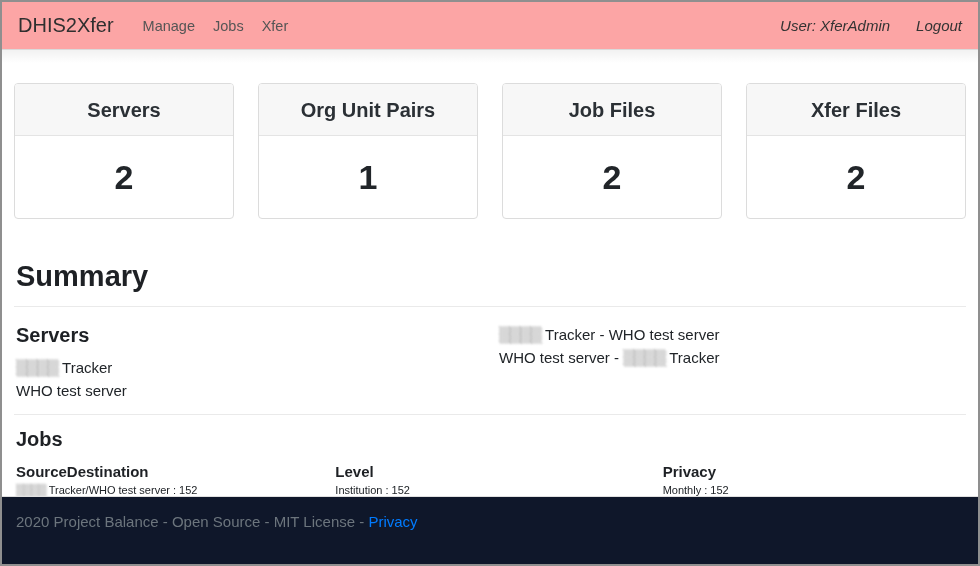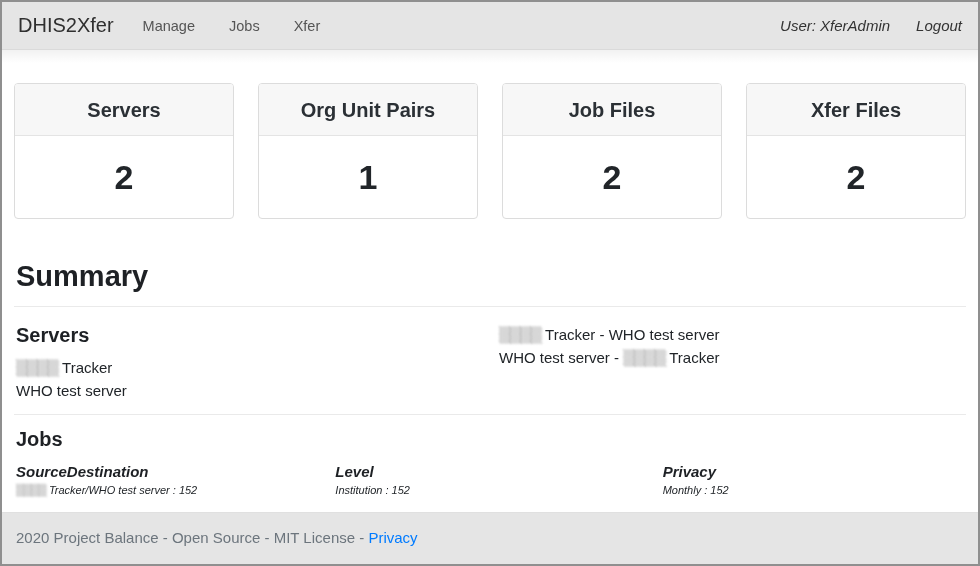--- a/index.html
+++ b/index.html
@@ -11,29 +11,29 @@
     font-family:"Liberation Sans", sans-serif;
     color:#212529;
     position:relative;
     overflow:hidden;
   }
 
   
   .navbar {
     height:47px; border-bottom:1px solid #e7e7e7;
     display:flex; align-items:center;
-    padding:0 16px; background:#e5e5e5; position:relative;
+    padding:0 16px; background:#fca5a5; position:relative;
   }
   .navbar::after {
     content:""; position:absolute; top:100%; left:0; right:0; height:14px;
     background:linear-gradient(rgba(0,0,0,0.06), rgba(0,0,0,0));
     pointer-events:none;
   }
   .brand { font-size:20px; color:#2f2f2f; text-decoration:none; margin-right:20px; }
-  .nav-links { display:flex; align-items:center;gap:16px; }
+  .nav-links { display:flex; align-items:center; }
   .nav-link { font-size:14.5px; color:#555; text-decoration:none; padding:0 9px; cursor:pointer; }
   .nav-right { margin-left:auto; display:flex; align-items:center;font-style:italic; }
   .user-text { font-size:15px; color:#333; margin-right:26px; }
   .logout-link { font-size:15px; color:#333; text-decoration:none; cursor:pointer; }
 
   
   .main { padding:0 12px; }
 
   .cards-row { display:flex; gap:24px; margin-top:33px; }
   .stat-card {
@@ -56,39 +56,39 @@
 
   .two-col { display:flex; margin-top:17px; }
   .two-col .col-left  { flex:1; padding:0 0 0 2px; }
   .two-col .col-right { flex:1; padding-left:16px; }
   .section-h { font-size:20px; font-weight:bold; margin:0 0 10px; color:#1e2125; }
   .line-item { font-size:15px; line-height:21.5px; color:#212529; }
 
   .jobs-section { margin-top:4px; }
   .jobs-h { font-size:20px; font-weight:bold; margin:13px 2px 12px; color:#1e2125; }
   .jobs-row { display:flex; }
-  .jobs-col { flex:1;font-style:italic; }
+  .jobs-col { flex:1; }
   .jobs-col.c1 { padding-left:2px; }
   .jobs-col.c2 { padding-left:16px; }
   .jobs-col.c3 { padding-left:24px; }
   .jobs-label { font-size:15px; font-weight:bold; color:#1e2125; margin-bottom:4px; }
   .jobs-value { font-size:11px; color:#212529; }
 
   .redacted {
     font-family:"DejaVu Sans", sans-serif;
     color:#b3b3b3; filter:blur(1px);
     letter-spacing:-1px;
     user-select:none;
   }
 
   
   .footer {
-    position:absolute; left:0; right:0; bottom:0; height:52px;
+    position:absolute; left:0; right:0; bottom:0; height:68px;
     box-sizing:border-box; border-top:1px solid #e0e0e0;
-    padding:16px 14px 16px; background:#e5e5e5;
+    padding:16px 14px 16px; background:#0f172a;
     font-size:15px; color:#6c757d;
   }
   .privacy-link { color:#007bff; text-decoration:none; cursor:pointer; }
 </style>
 </head>
 <body>
 
 <div class="viewport">
 
   <div class="navbar">

